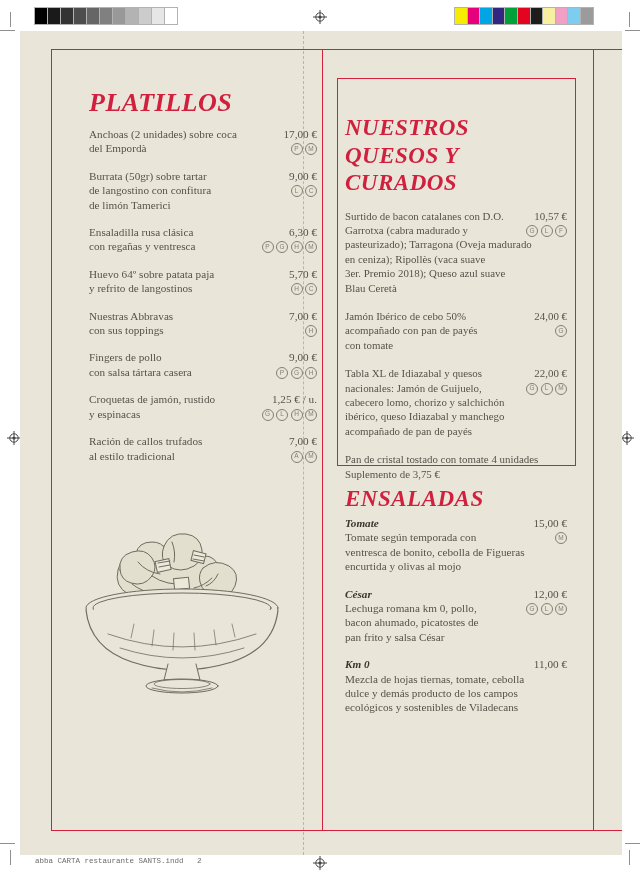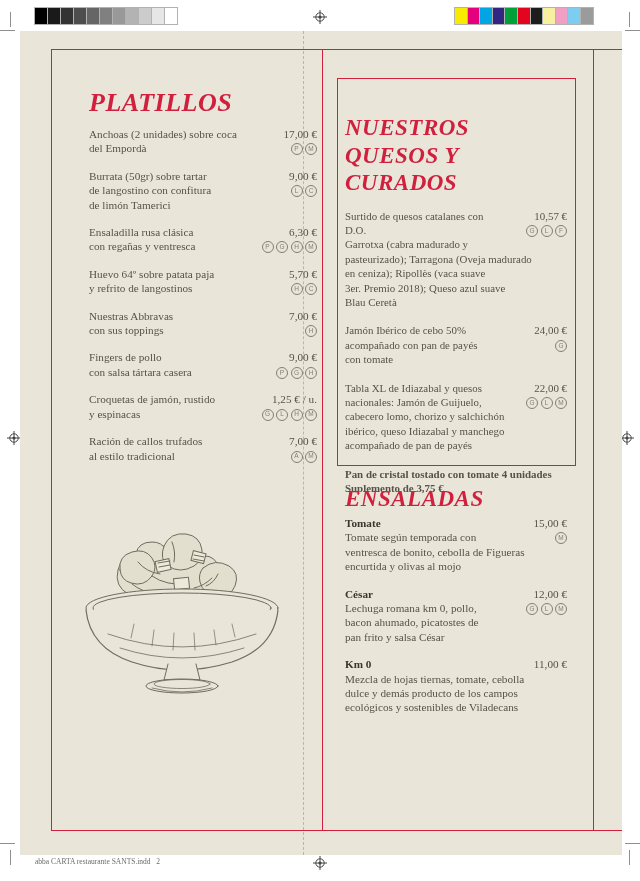--- a/index.html
+++ b/index.html
@@ -35,35 +35,35 @@
   #col-platillos{left:89px;top:88px;width:228px;}
   #col-platillos .h-red{font-size:26px;line-height:30px;margin-bottom:9px;}
   #col-quesos{left:345px;top:86px;width:222px;font-size:10.9px;margin-top:28px;}
   #col-quesos .h-red{font-size:23px;line-height:27.5px;margin-bottom:12px;}
   #col-ensaladas{left:345px;top:486px;width:222px;}
   #col-ensaladas .h-red{font-size:23px;line-height:26px;margin-bottom:4px;}
   
   .mi{position:relative;margin-bottom:13px;}
   .mi-name{white-space:pre-line;margin-right:60px;}
   .mi-desc{white-space:pre-line;}
-  .mi-note .mi-name{margin-right:0;font-weight:bold;}
+  .mi-note .mi-name{margin-right:0;}
   .mi-side{position:absolute;top:0;right:0;text-align:right;}
   .mi-price{white-space:pre;}
   .mi-ics{margin-top:2px;display:flex;justify-content:flex-end;}
   .alg{
     display:inline-flex;align-items:center;justify-content:center;
     width:12px;height:12px;box-sizing:border-box;border:1px solid #847f70;border-radius:50%;
     font-family:"Liberation Sans",sans-serif;font-size:6.5px;line-height:1;color:#847f70;
     margin-left:2.5px;background:transparent;
   }
-  #col-ensaladas .mi-name{font-weight:bold;color:#3a362e;}
+  #col-ensaladas .mi-name{font-weight:bold;color:#3a362e;font-style:italic;}
   #col-quesos .mi{margin-bottom:14px;}
   
   .slug{
-    position:absolute;top:857px;font-family:Liberation Serif, serif;
+    position:absolute;top:857px;font-family:Liberation Mono, monospace;
     font-size:7.5px;color:#6b6b6b;white-space:pre;
   }
   #slug-left{left:35px;}
   #slug-right{right:44px;text-align:right;margin-top:44px;}
   
   #bowl{position:absolute;left:68px;top:516px;}
 </style>
 </head>
 <body>
 
@@ -277,21 +277,21 @@
     <path d="M84,172 q30,8 60,0" stroke-width="0.8"></path>
   </g>
 </svg>
 
 <div id="col-quesos" class="col">
   <h2 class="h-red">NUESTROS
 QUESOS Y
 CURADOS</h2>
   <div id="list-quesos">
       <div class="mi">
-        <div class="mi-name">Surtido de quesos catalanes con D.O.</div>
+        <div class="mi-name">Surtido de bacon catalanes con D.O.</div>
         <div class="mi-desc">Garrotxa (cabra madurado y
 pasteurizado); Tarragona (Oveja madurado
 en ceniza); Ripollès (vaca suave
 3er. Premio 2018); Queso azul suave
 Blau Ceretà</div>
         <div class="mi-side">
           <div class="mi-price">10,57 €</div>
           <div class="mi-ics">
             <span class="alg">G</span>
             <span class="alg">L</span>

